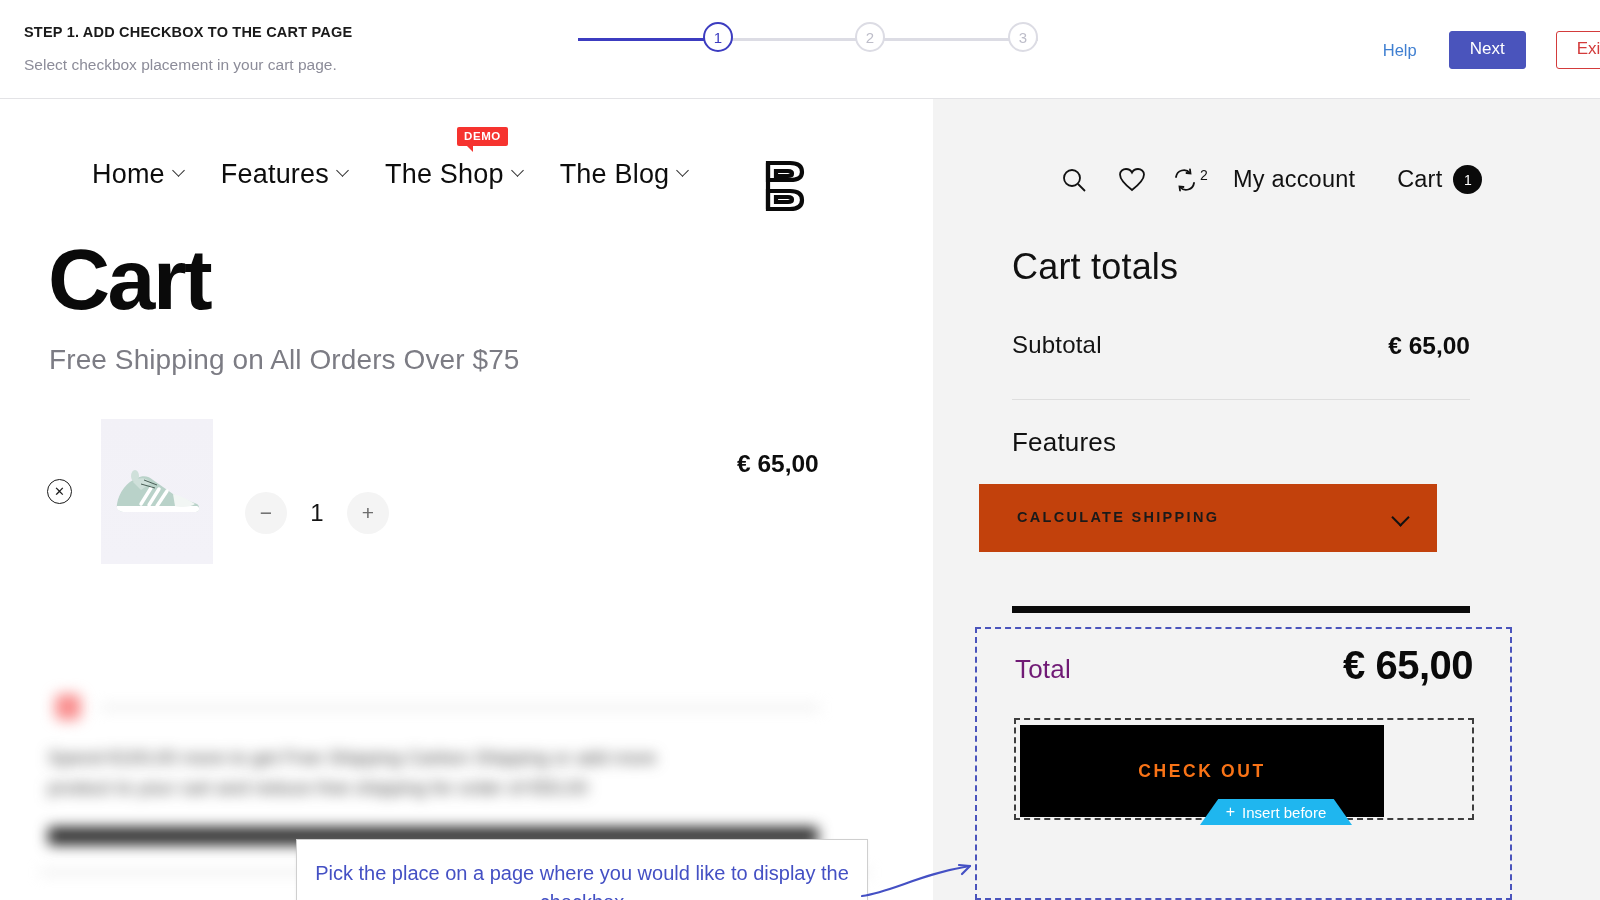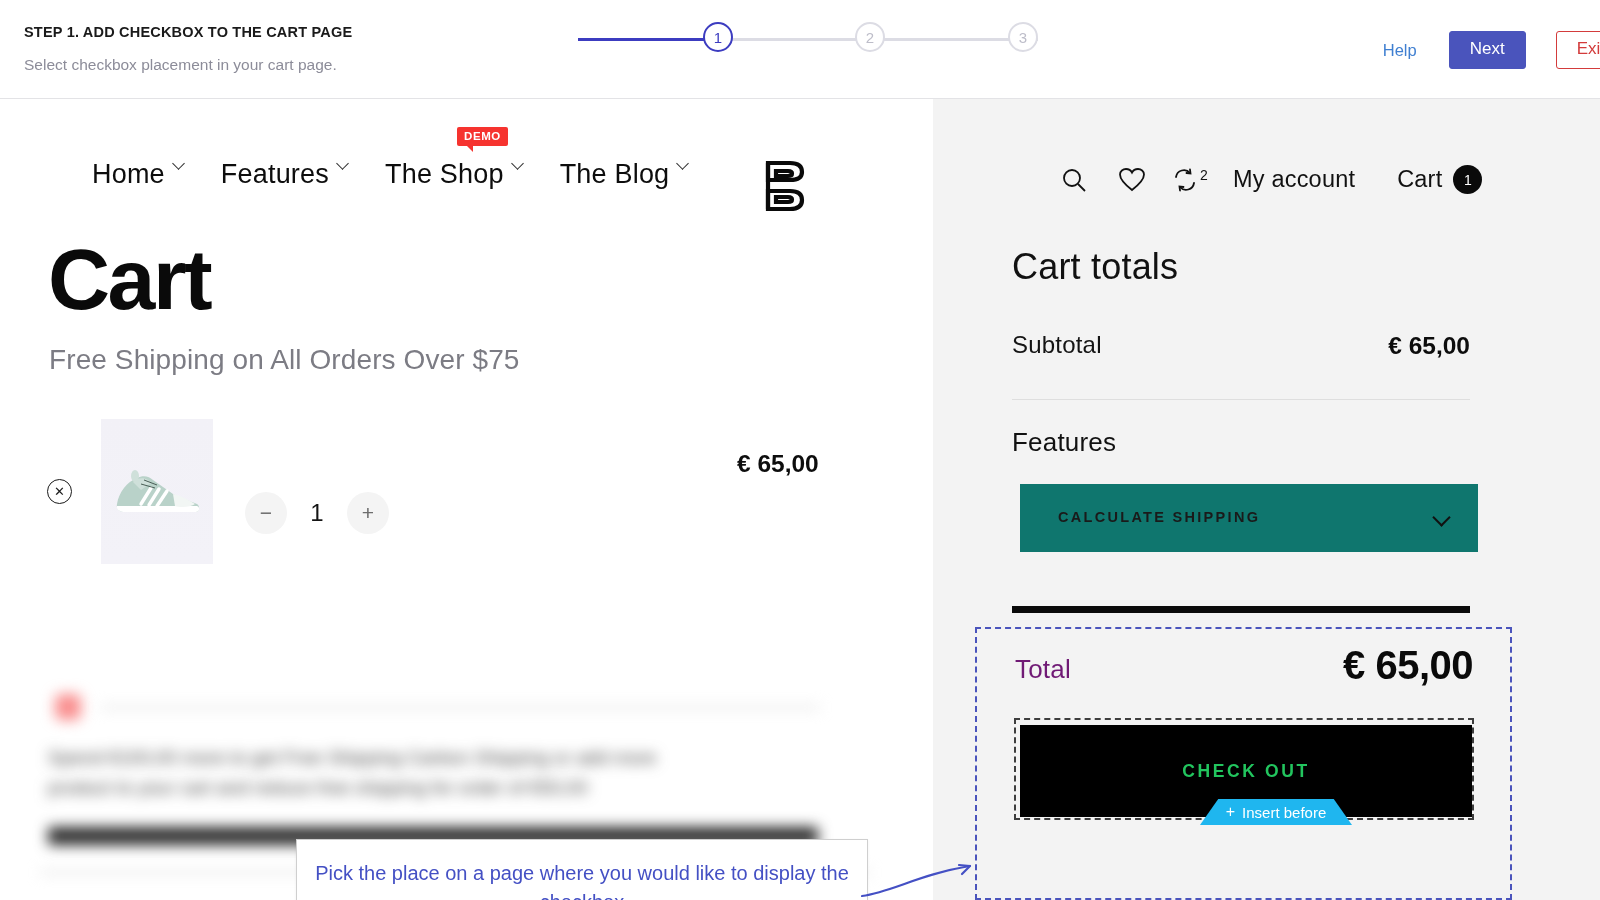--- a/index.html
+++ b/index.html
@@ -67,21 +67,21 @@
   .preview { position: absolute; left: 0; top: 99px; width: 1600px; height: 801px; background: #ffffff; }
   .panel-right {
     position: absolute; left: 933px; top: 0; width: 667px; height: 801px;
     background: #f3f3f3;
   }
 
   
   .site-nav { position: absolute; left: 0; top: 50px; width: 1600px; height: 70px; }
   .nav-left { position: absolute; left: 92px; top: 10px; display: flex; align-items: center; gap: 38px; }
   .nav-item {
-    position: relative; display: flex; align-items: flex-start; gap: 9px;
+    position: relative; display: flex; align-items: center; gap: 9px;
     font-size: 27px; color: #0d0d0d; cursor: pointer; letter-spacing: .2px;
   }
   .chev { display: inline-block; width: 9px; height: 9px; border-right: 1.6px solid #2b2b2b;
           border-bottom: 1.6px solid #2b2b2b; transform: rotate(45deg); margin-bottom: 8px; }
   .demo-badge {
     position: absolute; left: 72px; top: -32px; background: #f6332f; color: #fff;
     font-size: 11.5px; font-weight: 700; letter-spacing: .6px; padding: 3px 7px 4px;
     border-radius: 2px;
   }
   .demo-badge:after {
@@ -136,21 +136,21 @@
   .bl-bar { background: #2a2a2a; height: 18px; border-radius: 2px; }
 
   
   .totals-title { position: absolute; left: 1012px; top: 147px; font-size: 36px; color: #111; letter-spacing:.2px; }
   .subtotal-row { position: absolute; left: 1012px; top: 232px; width: 458px; }
   .row-label { font-size: 24px; color: #141414; letter-spacing:.2px; }
   .row-val { position: absolute; right: 0; top: 1px; font-size: 24.5px; font-weight: 700; color: #0d0d0d; }
   .hr-light { position: absolute; left: 1012px; top: 300px; width: 458px; height: 1px; background: #dedede; }
   .shipping-label { position: absolute; left: 1012px; top: 328px; font-size: 26px; color: #111; letter-spacing:.2px; }
   .calc-ship {
-    position: absolute; left: 1020px; top: 385px; width: 458px; height: 68px; background: #0f766e;
+    position: absolute; left: 979px; top: 385px; width: 458px; height: 68px; background: #c2410c;
     cursor: pointer;
   }
   .calc-ship-txt { position: absolute; left: 38px; top: 25px; font-size: 14.5px; letter-spacing: 2.3px; color: #1a1a1a; font-weight: 600; }
   .calc-chev { position: absolute; right: 30px; top: 27px; width: 13px; height: 13px;
                border-right: 2px solid #111; border-bottom: 2px solid #111; transform: rotate(45deg); }
   .hr-dark { position: absolute; left: 1012px; top: 507px; width: 458px; height: 7px; background: #0a0a0a; }
 
   
   .select-zone {
     position: absolute; left: 975px; top: 528px; width: 537px; height: 273px;
@@ -158,22 +158,22 @@
   }
   .total-row { position: absolute; left: 38px; top: 25px; width: 458px; }
   .total-label { font-size: 26px; color: #701a75; letter-spacing:.2px; }
   .total-val { position: absolute; right: 0; top: -11px; font-size: 40px; font-weight: 700; color: #0a0a0a; letter-spacing:-.5px; }
 
   .btn-zone {
     position: absolute; left: 37px; top: 89px; width: 460px; height: 102px;
     border: 2px dashed #3d3d3d;
   }
   .checkout-btn {
-    position: absolute; left: 4px; top: 5px; width: 452px; height: 92px; background: #000000;
-    color: #22c55e; display: flex; align-items: center; justify-content: center;
+    position: absolute; left: 4px; top: 5px; width: 364px; height: 92px; background: #000000;
+    color: #f97316; display: flex; align-items: center; justify-content: center;
     font-size: 17.5px; letter-spacing: 2.6px; font-weight: 700; cursor: pointer;
   }
   .insert-tab {
     position: absolute; background: #1fb6ef; color: #ffffff; height: 26px;
     display: flex; align-items: center; justify-content: center; gap: 7px;
     font-size: 15px; cursor: pointer;
   }
   .insert-before {
     left: 1200px; top: 700px; width: 152px;
     clip-path: polygon(12% 0, 88% 0, 100% 100%, 0% 100%);

